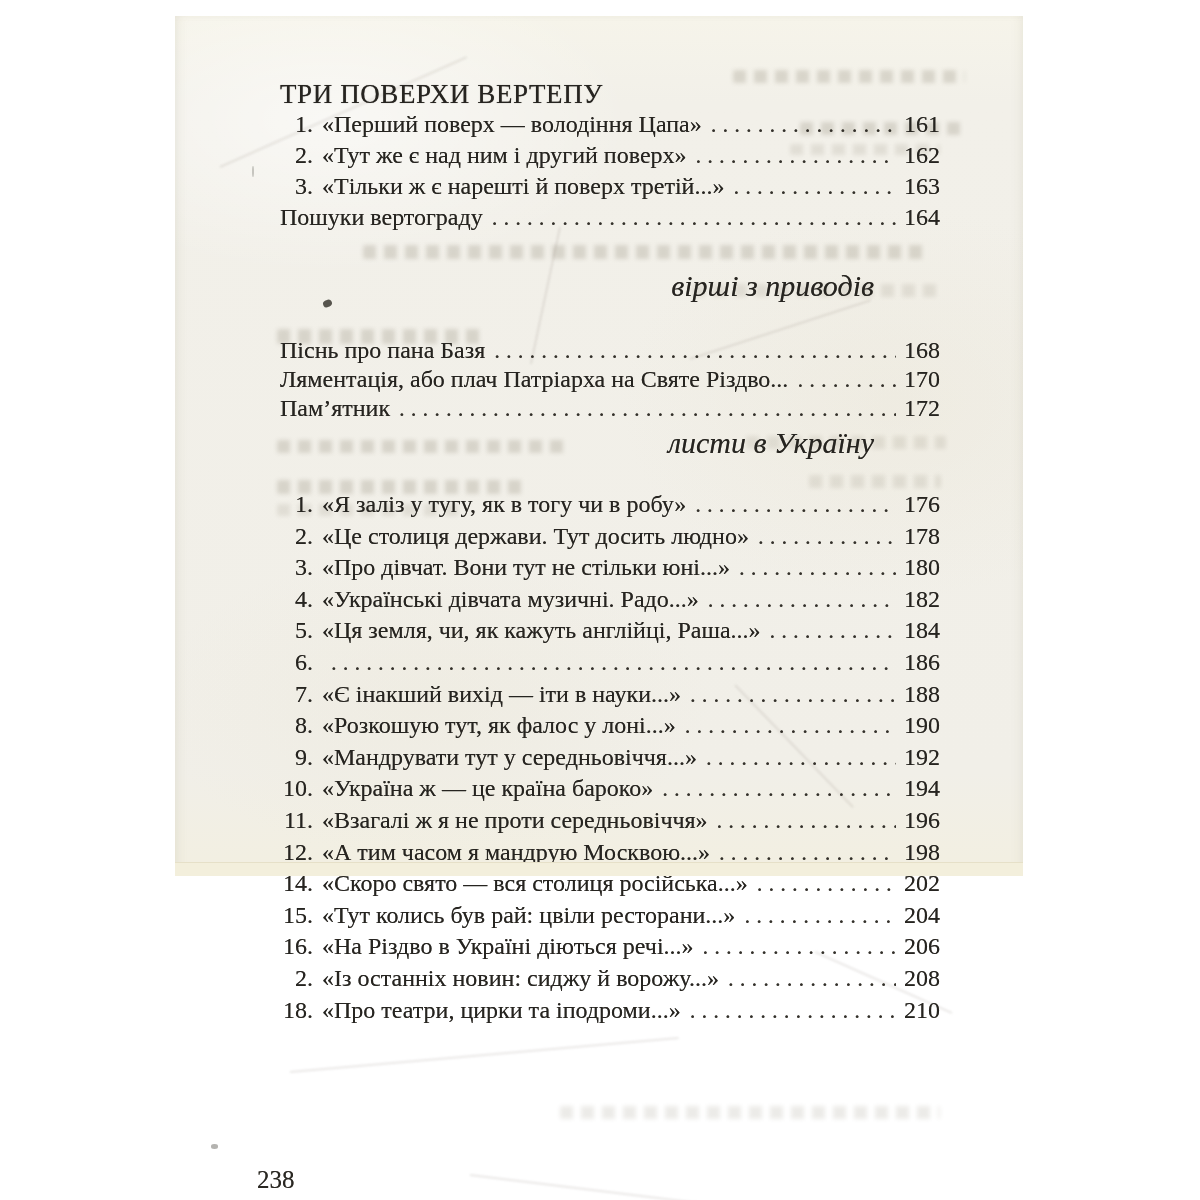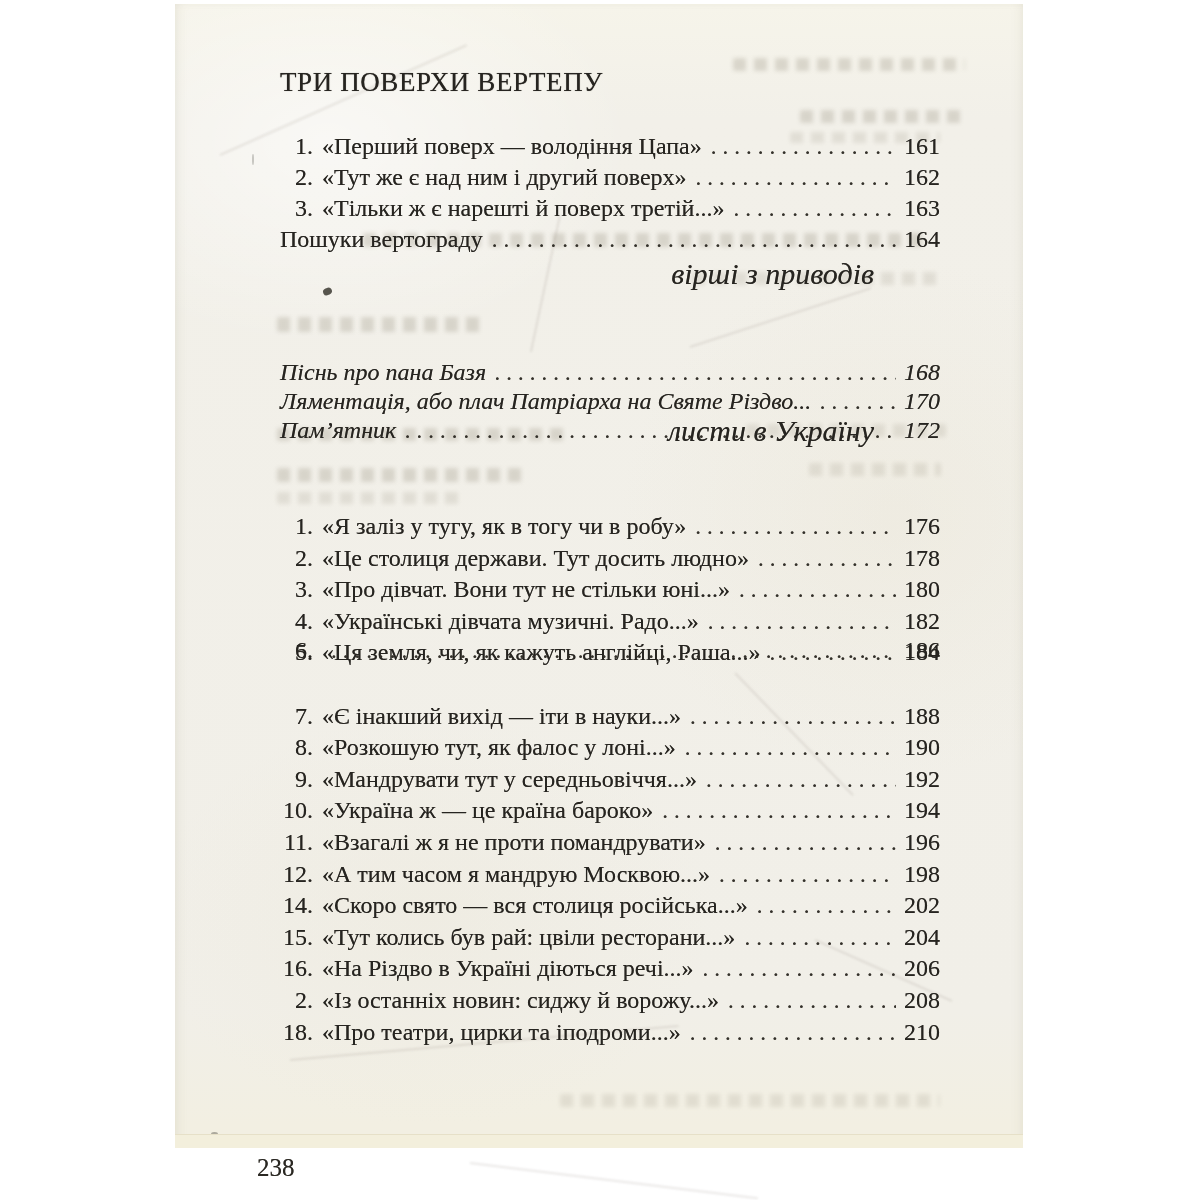--- a/index.html
+++ b/index.html
@@ -1,45 +1,45 @@
 <!DOCTYPE html>
 <html><head>
 <meta charset="utf-8">
 <style>
   html,body{margin:0;padding:0;width:1200px;height:1200px;background:#ffffff;overflow:hidden;
     font-family:"Liberation Serif","DejaVu Serif",serif;}
   .scan{position:absolute;inset:0;background:#ffffff;}
-  .paper{position:absolute;left:175px;top:4px;width:848px;height:1144px;
+  .paper{position:absolute;left:175px;top:16px;width:848px;height:860px;
     background:
       radial-gradient(ellipse 60% 30% at 18% 12%, rgba(255,255,255,.55), transparent 60%),
       radial-gradient(ellipse 50% 35% at 85% 45%, rgba(233,228,212,.35), transparent 65%),
       radial-gradient(ellipse 55% 30% at 30% 80%, rgba(236,232,218,.4), transparent 60%),
       linear-gradient(180deg,#f6f4ea 0%,#f2f0e9 10%,#f1efe8 88%,#f2efe2 98%);
     box-shadow:inset 7px 0 14px -9px rgba(150,140,115,.28), inset -7px 0 14px -9px rgba(150,140,115,.22);}
   .bottom-edge{position:absolute;left:0;bottom:0;width:100%;height:13px;background:#f3efdc;
     border-top:1px solid rgba(190,180,140,.25);}
   .content{position:absolute;left:105px;top:0;width:660px;color:#262420;}
   .h-caps{margin:63px 0 0 0;font-size:27px;line-height:30px;letter-spacing:.6px;
     text-shadow:0 0 .7px rgba(45,42,34,.75);}
   .h-italic{font-style:italic;font-size:30px;line-height:40px;text-align:right;
     padding-right:66px;text-shadow:0 0 .6px rgba(45,42,34,.6);}
   .h-it1{margin-top:33px;}
   .h-it2{}
   .rows{display:block;}
   .rows.s1{margin-top:0;}
-  .rows.s2{margin-top:30px;font-style:italic;}
+  .rows.s2{margin-top:30px;}
   .rows.s3{margin-top:26px;}
   .row{display:flex;align-items:baseline;font-size:24px;
     text-shadow:0 0 .6px rgba(45,42,34,.65);}
   .s1 .row{height:31px;line-height:31px;}
   .s2 .row{height:29px;line-height:29px;}
   .s3 .row{height:31.6px;line-height:31.6px;}
   .num{flex:0 0 33px;text-align:right;margin-right:9px;}
   .num:empty{display:none;}
-  .title{white-space:nowrap;margin-top:34px;}
+  .title{white-space:nowrap;}
   .leader{flex:1 1 auto;overflow:hidden;white-space:nowrap;min-width:10px;padding-left:9px;
     color:#33302a;}
   .leader::after{content:"..........................................................................................";
     letter-spacing:6px;font-size:23px;}
   .pageno{padding-left:8px;text-align:right;}
   .folio{position:absolute;left:82px;top:1150px;font-size:25px;color:#2a2823;
     text-shadow:0 0 .6px rgba(45,42,34,.6);}
   
   .ghost{position:absolute;border-radius:2px;opacity:.5;filter:blur(2.3px);
     background-image:repeating-linear-gradient(90deg, rgba(128,120,100,.45) 0 13px, transparent 13px 21px);}
@@ -208,21 +208,21 @@
 
           <div class="row">
             <span class="num">10.</span>
             <span class="title">«Україна ж — це країна бароко»</span>
             <span class="leader"></span>
             <span class="pageno">194</span>
           </div>
 
           <div class="row">
             <span class="num">11.</span>
-            <span class="title">«Взагалі ж я не проти помандрувати»</span>
+            <span class="title">«Взагалі ж я не проти середньовіччя»</span>
             <span class="leader"></span>
             <span class="pageno">196</span>
           </div>
 
           <div class="row">
             <span class="num">12.</span>
             <span class="title">«А тим часом я мандрую Москвою...»</span>
             <span class="leader"></span>
             <span class="pageno">198</span>
           </div>

